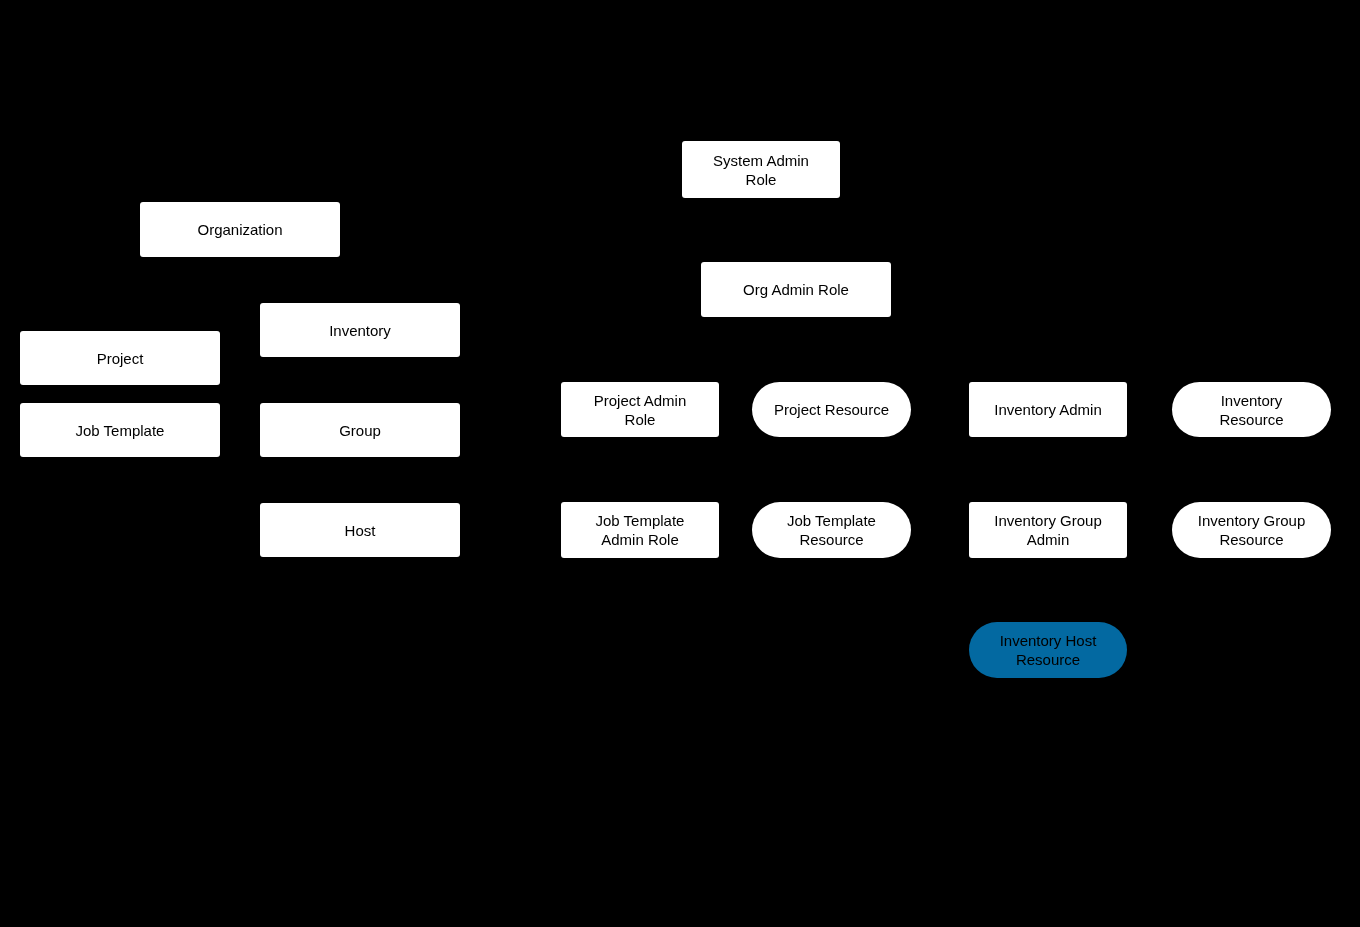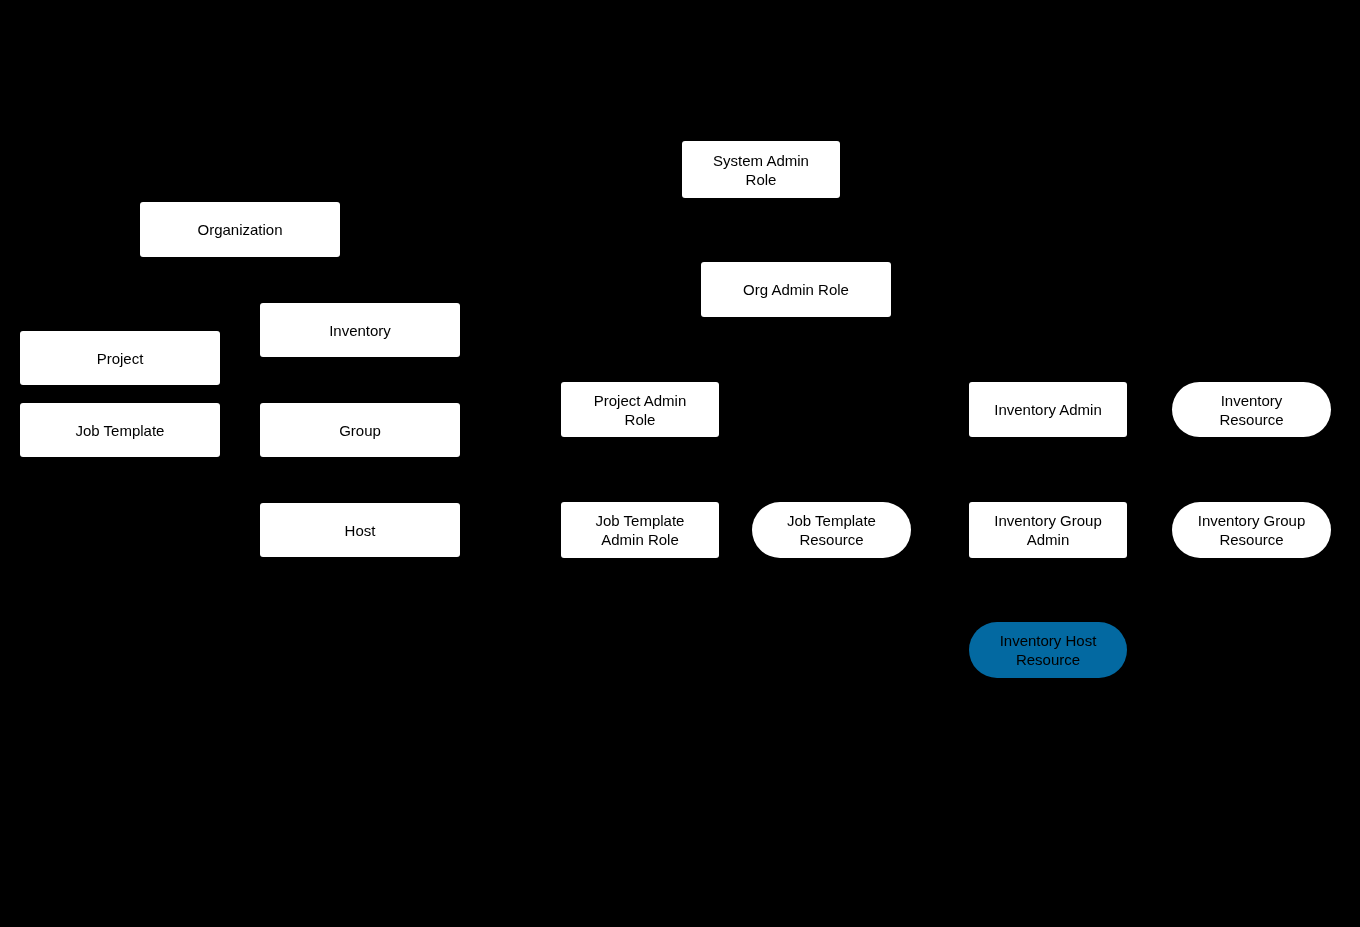--- a/index.html
+++ b/index.html
@@ -51,20 +51,21 @@
     <div class="node rect" style="left: 20px; top: 303px; width: 200px; height: 54px; background: rgb(255, 255, 255); color: rgb(0, 0, 0); margin-top: 28px;">Project</div>
     <div class="node rect" style="left: 260px; top: 303px; width: 200px; height: 54px; background: rgb(255, 255, 255); color: rgb(0, 0, 0);">Inventory</div>
     <div class="node rect" style="left: 20px; top: 403px; width: 200px; height: 54px; background: rgb(255, 255, 255); color: rgb(0, 0, 0);">Job Template</div>
     <div class="node rect" style="left: 260px; top: 503px; width: 200px; height: 54px; background: rgb(255, 255, 255); color: rgb(0, 0, 0);">Host</div>
     <div class="node rect" style="left: 260px; top: 403px; width: 200px; height: 54px; background: rgb(255, 255, 255); color: rgb(0, 0, 0);">Group</div>
     <div class="node rect" style="left: 682px; top: 141px; width: 158px; height: 57px; background: rgb(255, 255, 255); color: rgb(0, 0, 0);">System Admin
 Role</div>
     <div class="node rect" style="left: 701px; top: 262px; width: 190px; height: 55px; background: rgb(255, 255, 255); color: rgb(0, 0, 0);">Org Admin Role</div>
     <div class="node rect" style="left: 561px; top: 382px; width: 158px; height: 55px; background: rgb(255, 255, 255); color: rgb(0, 0, 0);">Project Admin
 Role</div>
+    <div class="node pill" style="left: 752px; top: 382px; width: 159px; height: 55px; background: rgb(255, 255, 255); color: rgb(0, 0, 0);">Project Resource</div>
     <div class="node rect" style="left: 969px; top: 382px; width: 158px; height: 55px; background: rgb(255, 255, 255); color: rgb(0, 0, 0);">Inventory Admin</div>
     <div class="node pill" style="left: 1172px; top: 382px; width: 159px; height: 55px; background: rgb(255, 255, 255); color: rgb(0, 0, 0);">Inventory
 Resource</div>
     <div class="node rect" style="left: 561px; top: 502px; width: 158px; height: 56px; background: rgb(255, 255, 255); color: rgb(0, 0, 0);">Job Template
 Admin Role</div>
     <div class="node pill" style="left: 752px; top: 502px; width: 159px; height: 56px; background: rgb(255, 255, 255); color: rgb(0, 0, 0);">Job Template
 Resource</div>
     <div class="node rect" style="left: 969px; top: 502px; width: 158px; height: 56px; background: rgb(255, 255, 255); color: rgb(0, 0, 0);">Inventory Group
 Admin</div>
     <div class="node pill" style="left: 1172px; top: 502px; width: 159px; height: 56px; background: rgb(255, 255, 255); color: rgb(0, 0, 0);">Inventory Group

